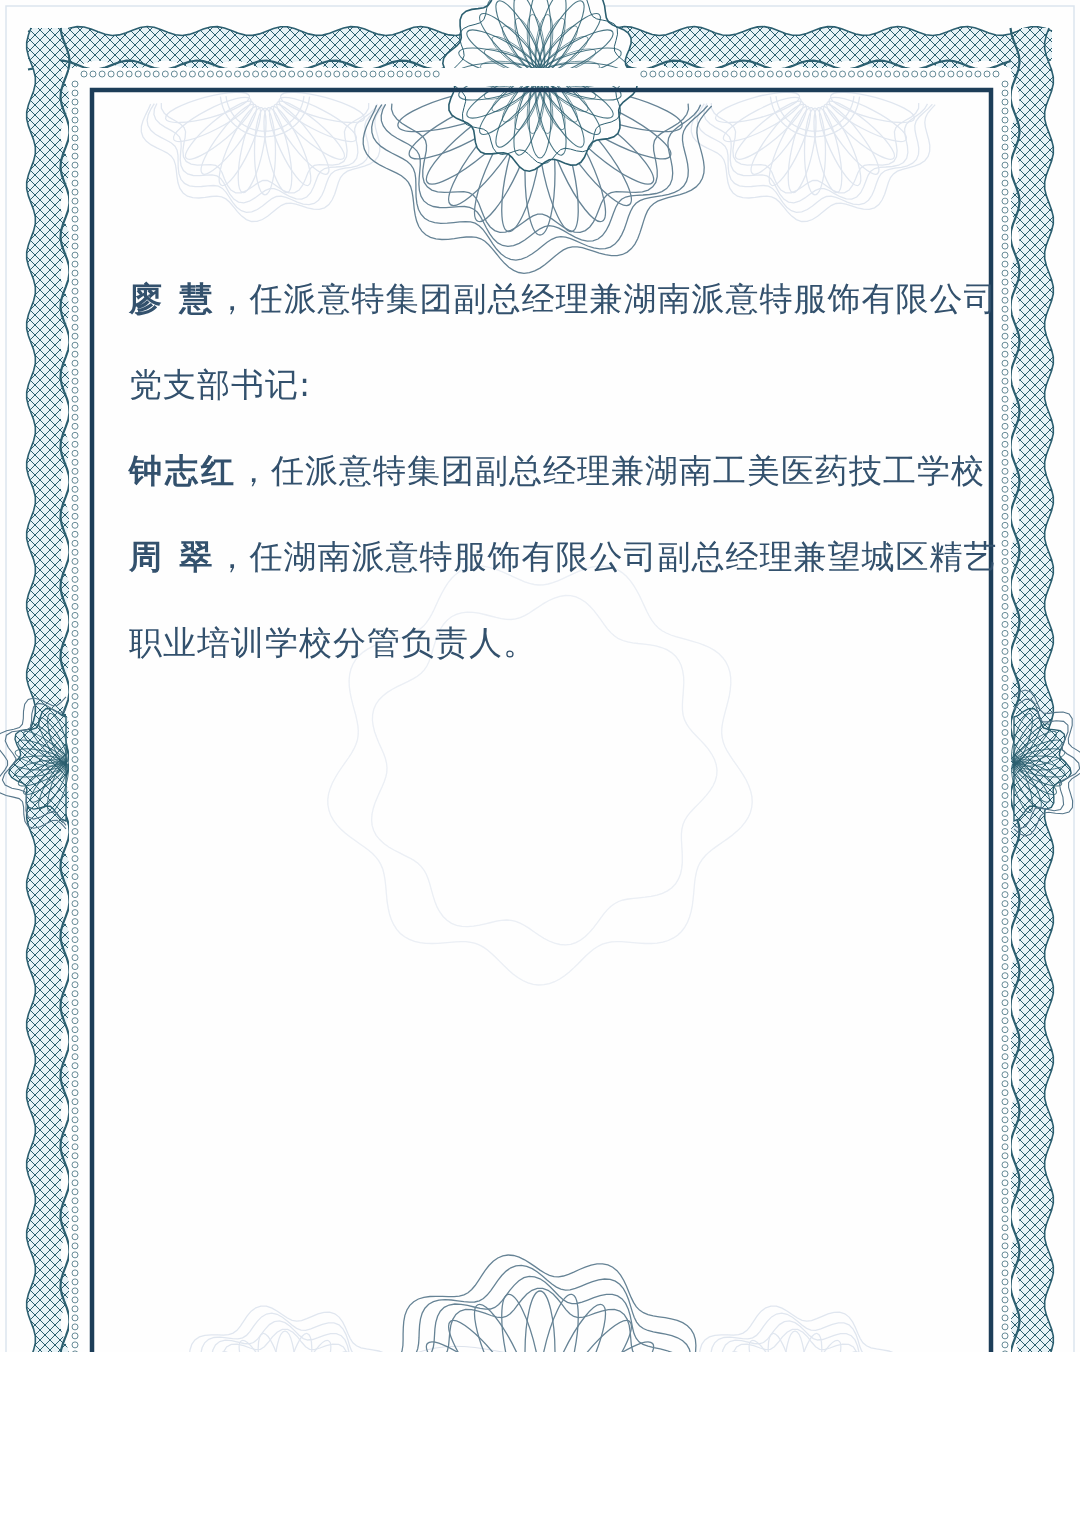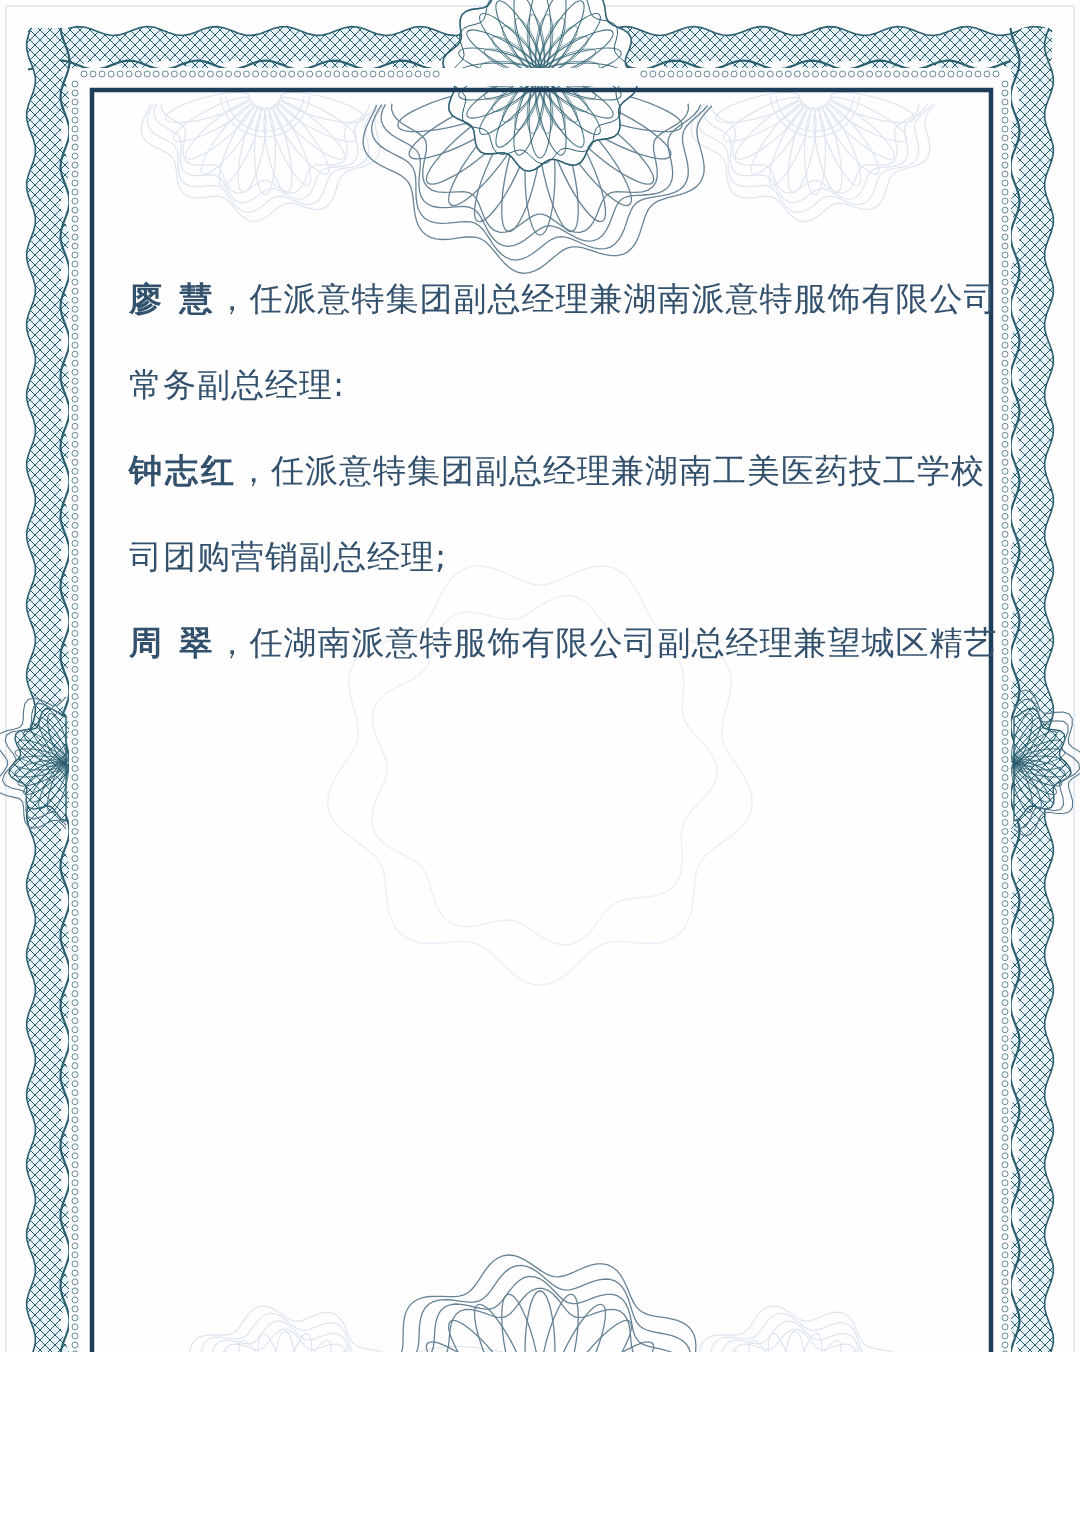--- a/index.html
+++ b/index.html
@@ -798,23 +798,23 @@
         <ellipse cx="1031.3973957653302" cy="782.3217654624123" rx="7" ry="26" fill="none" stroke="#2c5f70" stroke-width="1" opacity="0.85" transform="rotate(-42 1031.4 782.3)"></ellipse>
         <ellipse cx="1027" cy="785.5166604983954" rx="7" ry="26" fill="none" stroke="#2c5f70" stroke-width="1" opacity="0.85" transform="rotate(-30 1027.0 785.5)"></ellipse>
         <ellipse cx="1022.0344418537486" cy="787.7274694236739" rx="7" ry="26" fill="none" stroke="#2c5f70" stroke-width="1" opacity="0.85" transform="rotate(-18 1022.0 787.7)"></ellipse>
         <path d="M1014.0 709.3L1019.2 703.5L1025.2 699.3L1031.0 699.4L1035.3 704.4L1037.8 712.0L1039.6 718.6L1042.8 721.9L1048.5 721.9L1056.2 720.8L1063.6 721.4L1067.9 725.2L1068.0 731.8L1065.0 739.2L1062.2 745.5L1062.5 750.0L1066.9 753.7L1073.5 757.8L1078.7 763.0L1079.6 768.7L1075.4 773.8L1068.4 777.6L1062.2 780.5L1059.5 784.2L1060.5 789.8L1062.9 797.2L1063.6 804.6L1060.5 809.5L1054.1 810.7L1046.3 809.1L1039.6 807.4L1035.2 808.5L1032.4 813.4L1029.5 820.7L1025.2 826.7L1019.7 828.6L1014.0 825.3" fill="none" stroke="#56768a" stroke-width="1.1"></path>
         <path d="M1014.0 696.8L1019.5 691.9L1025.3 690.0L1030.6 692.0L1034.8 697.4L1037.7 704.2L1040.3 710.0L1043.7 713.1L1048.9 713.4L1055.8 712.4L1063.1 712.0L1069.1 713.9L1072.2 718.6L1072.2 725.3L1070.2 732.4L1068.3 738.7L1068.6 743.4L1072.0 747.1L1077.8 750.6L1083.8 754.9L1087.6 760.2L1087.4 765.8L1083.4 771.0L1077.4 775.3L1071.7 778.9L1068.6 782.6L1068.6 787.5L1070.6 793.8L1072.6 800.9L1072.4 807.5L1069.0 812.0L1062.8 813.7L1055.5 813.3L1048.7 812.3L1043.7 812.9L1040.4 816.2L1037.9 822.2L1034.9 829.0L1030.7 834.2L1025.3 835.9L1019.4 833.7L1014.0 828.8" fill="none" stroke="#56768a" stroke-width="1.1"></path>
       </g>
     </svg>
 
   <div class="doc">
     <div class="line l1"><span class="name">廖 慧</span><span>，</span><span>任派意特集团副总经理兼湖南派意特服饰有限公司</span></div>
-    <div class="line l2">常务副总经理:</div>
+    <div class="line l2">党支部书记:</div>
 
     <div class="line l1"><span class="name">钟志红</span><span>，</span><span>任派意特集团副总经理兼湖南工美医药技工学校</span></div>
 
 
-    <div class="line l2">司团购营销副总经理;</div>
 
 
     <div class="line l1"><span class="name">周 翠</span><span>，</span><span>任湖南派意特服饰有限公司副总经理兼望城区精艺</span></div>
+    <div class="line l2">职业培训学校分管负责人。</div>
   </div>
 </div>
 
 </body></html>

